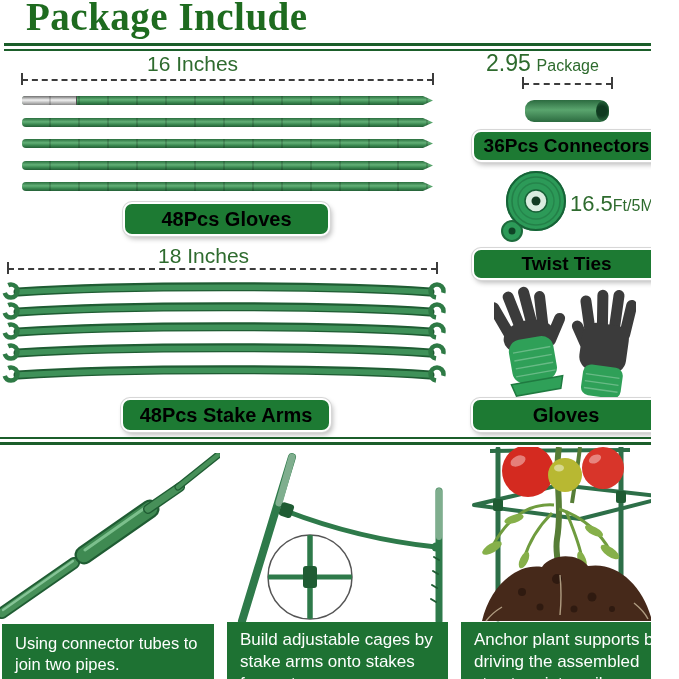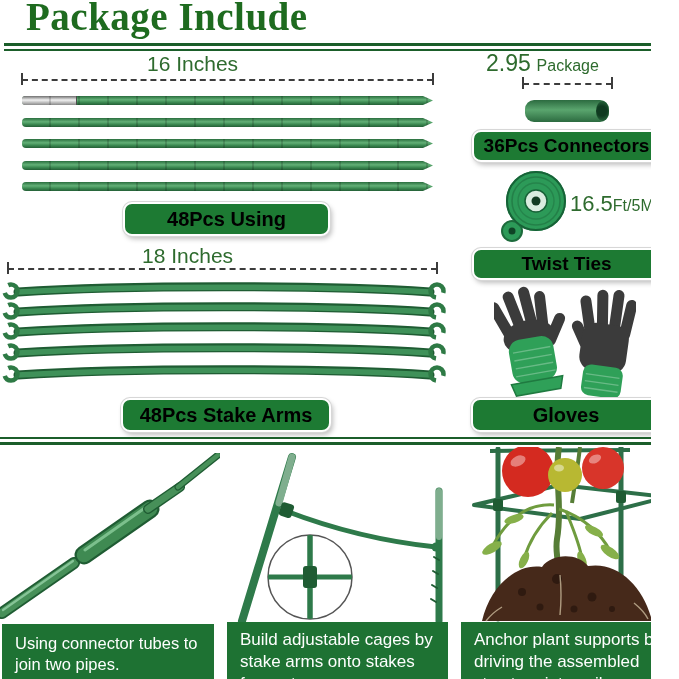--- a/index.html
+++ b/index.html
@@ -63,21 +63,21 @@
   <div class="abs tick" style="left:432px;top:73px;"></div>
 
   <div class="abs stake" style="top:96px;">
       <span class="metal"></span>
     </div>
   <div class="abs stake" style="top:118px;"></div>
   <div class="abs stake" style="top:139px;"></div>
   <div class="abs stake" style="top:161px;"></div>
   <div class="abs stake" style="top:182px;"></div>
 
-  <div class="abs pill" style="left:123px;top:202px;width:203px;height:30px;font-size:20px;">48Pcs Using</div>
+  <div class="abs pill" style="left:123px;top:202px;width:203px;height:30px;font-size:20px;">48Pcs Gloves</div>
 
   <div class="abs measure" style="left:486px;top:50px;width:160px;">
     <span class="big">2.95</span>
     <span class="small">Package</span>
   </div>
   <div class="abs dash" style="left:523px;top:83px;width:89px;"></div>
   <div class="abs tick" style="left:522px;top:77px;"></div>
   <div class="abs tick" style="left:611px;top:77px;"></div>
 
   <div class="abs tube">
@@ -96,21 +96,21 @@
     <circle cx="38" cy="34" r="29" fill="none" stroke="#176237" stroke-width="2"></circle>
     <circle cx="38" cy="34" r="11" fill="#d9ecd f"></circle>
     <circle cx="38" cy="34" r="11" fill="#d9ecdf" stroke="#176237" stroke-width="1.5"></circle>
     <circle cx="38" cy="34" r="4.5" fill="#123b22"></circle>
   </svg>
   <div class="abs measure" style="left:570px;top:191px;width:105px;text-align:left;">
     <span class="big" style="font-size:22px;text-align:center;">16.5</span><span class="small">Ft/5M</span>
   </div>
   <div class="abs pill" style="left:472px;top:248px;width:185px;height:28px;font-size:19px;">Twist Ties</div>
 
-  <div class="abs measure" style="left:142px;top:244px;width:160px;">18 Inches</div>
+  <div class="abs measure" style="left:158px;top:244px;width:160px;">18 Inches</div>
   <div class="abs dash" style="left:8px;top:268px;width:429px;"></div>
   <div class="abs tick" style="left:7px;top:262px;"></div>
   <div class="abs tick" style="left:436px;top:262px;"></div>
 
   <svg class="abs" style="left:2px;top:280px;" width="444" height="106" viewBox="0 0 444 106">
     <defs>
       <g id="arm">
         <path d="M16 10 C 120 3, 324 3, 428 10" fill="none" stroke="#1f5c33" stroke-width="9" stroke-linecap="round"></path>
         <path d="M16 10 C 120 3.5, 324 3.5, 428 10" fill="none" stroke="#3f9159" stroke-width="5.5" stroke-linecap="round"></path>
         <circle cx="9" cy="9" r="6.5" fill="none" stroke="#2e7a45" stroke-width="4.5" stroke-dasharray="32 9" stroke-dashoffset="14"></circle>

